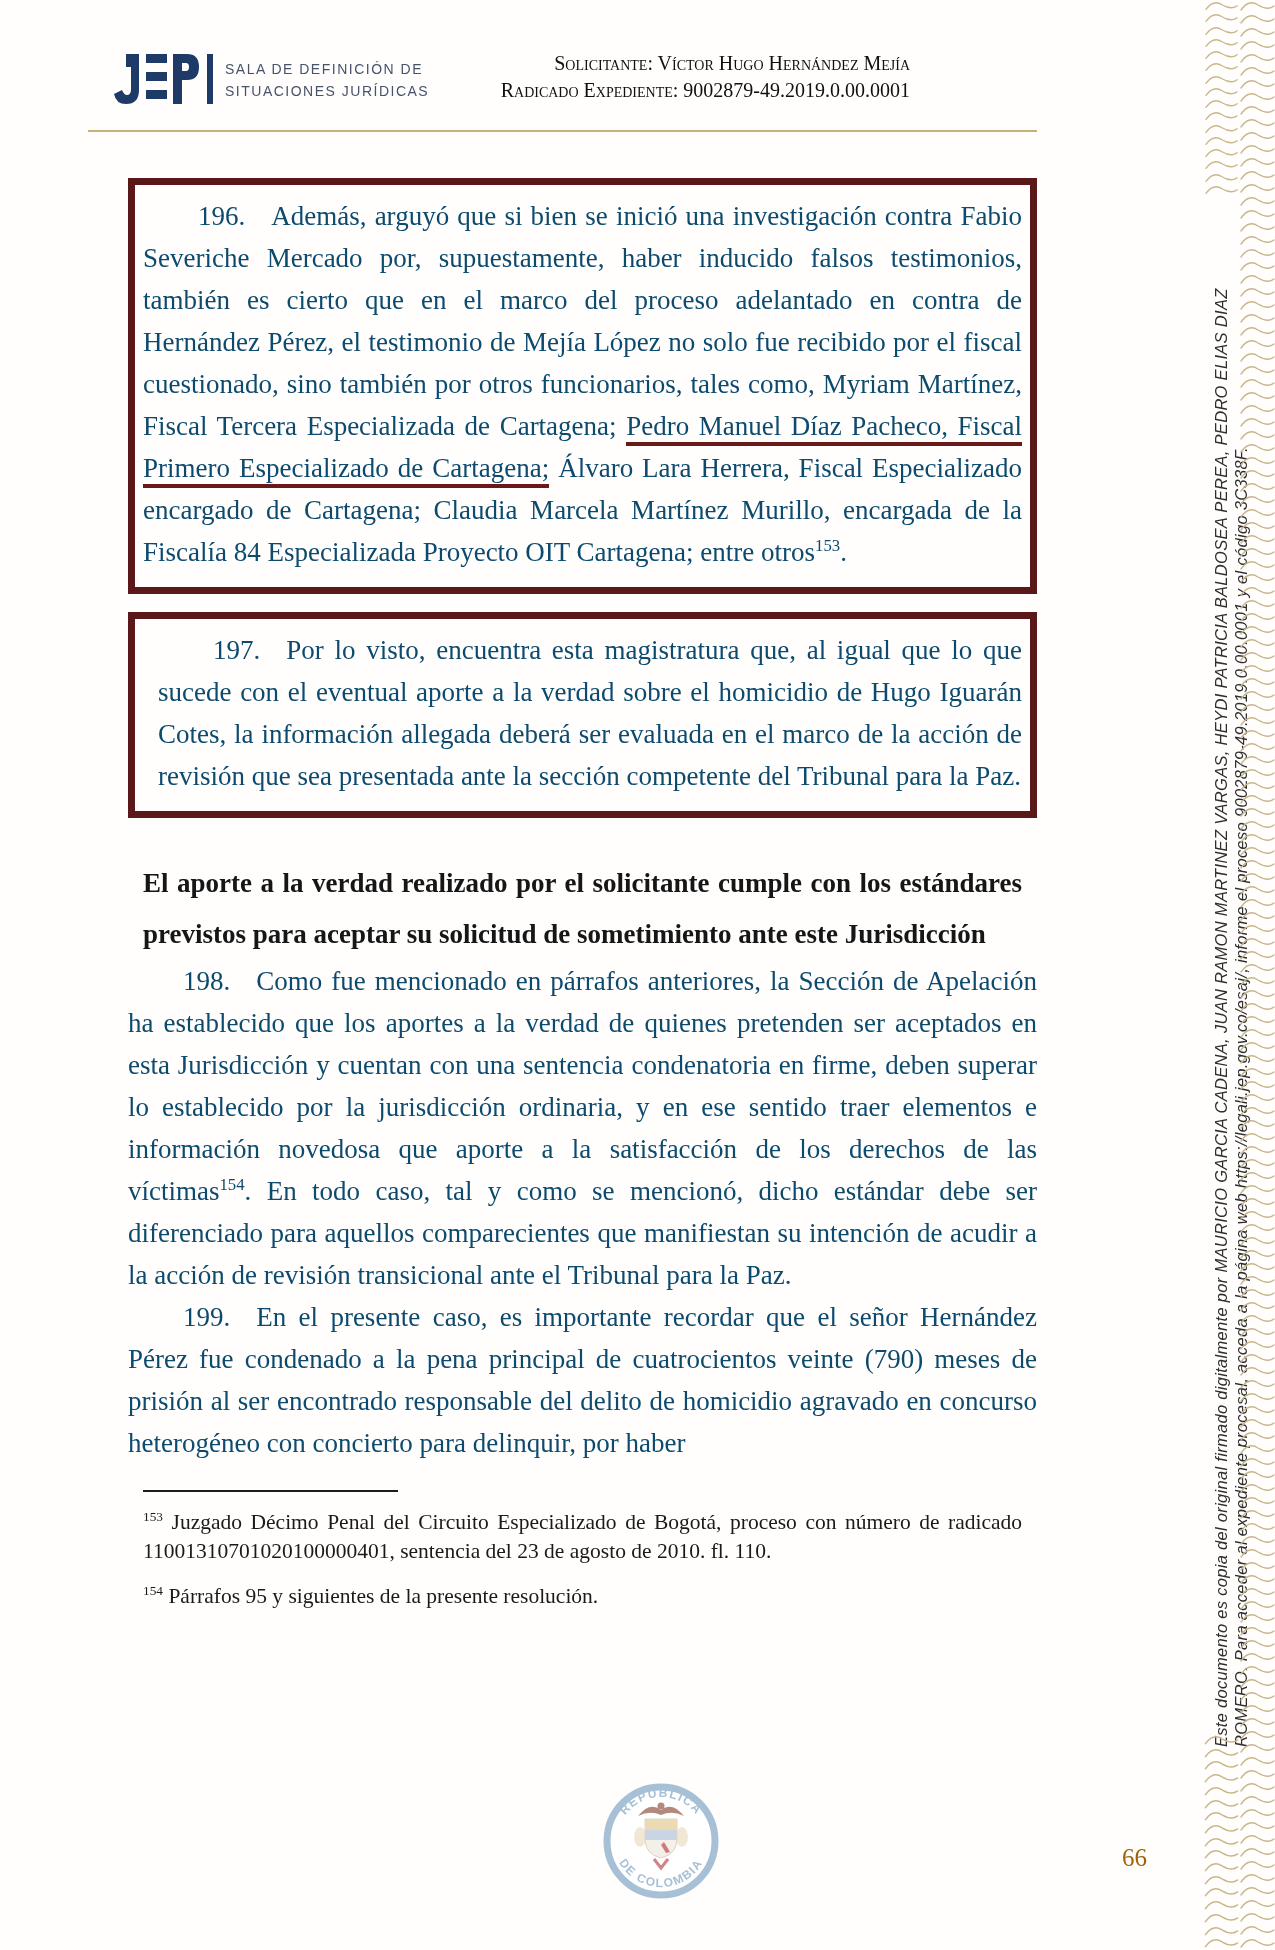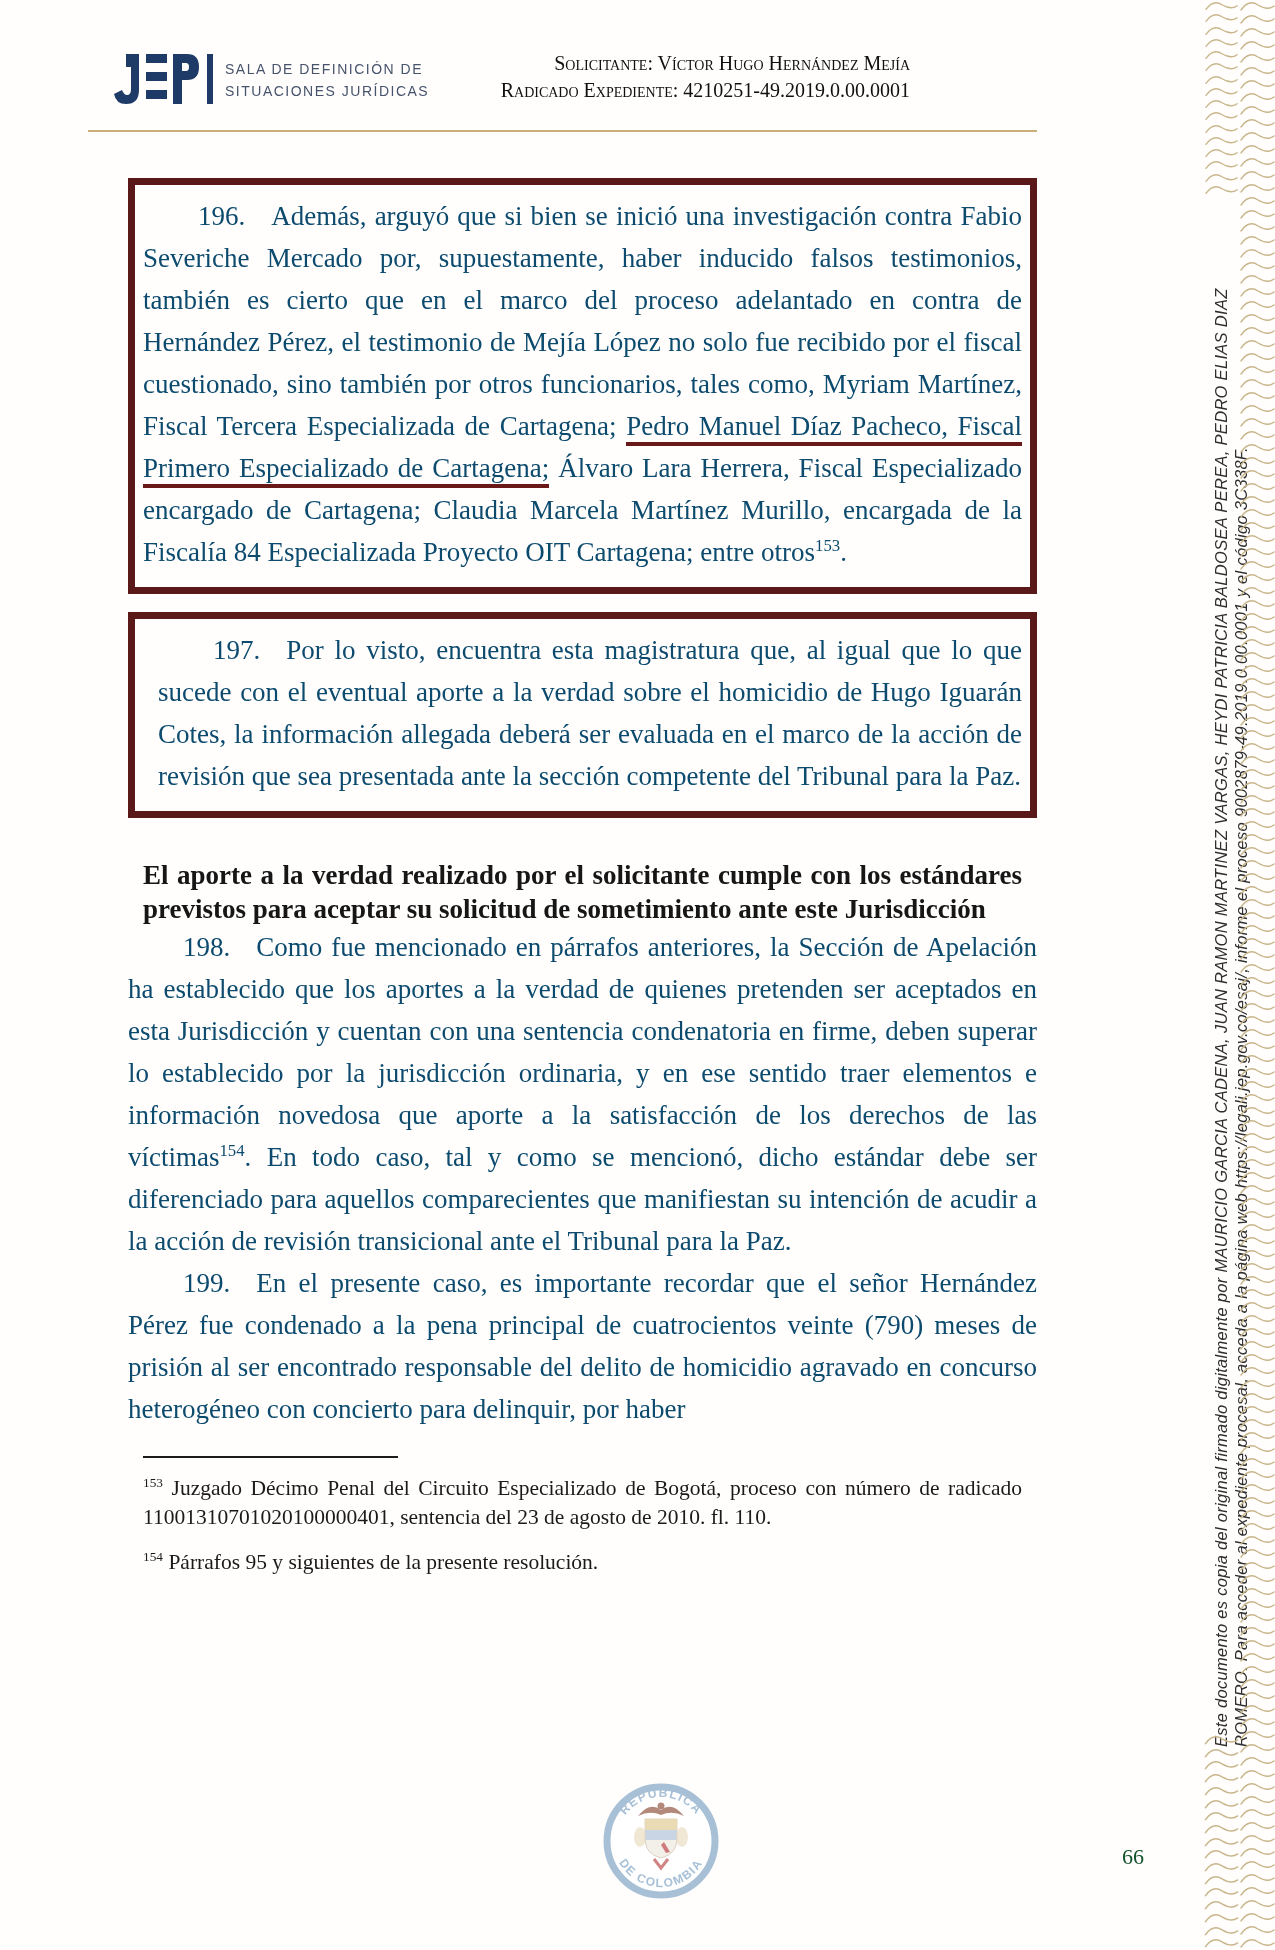--- a/index.html
+++ b/index.html
@@ -33,32 +33,32 @@
     font-size:27px;line-height:42px;
     text-align:justify;
     color:#0c4a6e;
   }
   .tab{display:inline-block;width:26px;}
   .pindent{display:inline-block;width:55px;}
   .runderline{border-bottom:4px solid #6b1818;padding-bottom:1px;}
   sup.fref{font-size:0.62em;line-height:0;}
   .heading{
     margin:40px 15px 0 15px;
-    font-size:27px;line-height:34px;font-weight:bold;
+    font-size:27px;line-height:51px;font-weight:bold;
     text-align:justify;
   }
   .free-par{margin:42px 15px 0 15px;}
   .foot-sep{margin:26px 0 10px 15px;width:255px;border-top:2px solid #1c1c1c;}
   .footnote{
     margin:16px 15px;
     font-size:21.5px;line-height:29px;text-align:justify;color:#1a1a1a;
   }
   
   .seal{position:absolute;left:600px;top:1779px;}
-  .page-number{position:absolute;left:1122px;top:1844px;font-size:22px;color:#14532d;}
+  .page-number{position:absolute;left:1122px;top:1844px;font-size:25px;color:#a16207;}
   
   .sidebar-note{
     position:absolute;left:1212px;top:1747px;width:1720px;
     transform-origin:0 0;transform:rotate(-90deg);
     font-family:"Liberation Sans",sans-serif;font-style:italic;
     font-size:16.5px;line-height:19.5px;letter-spacing:0.3px;
     color:#2e2e2e;white-space:nowrap;
   }
   .waves{position:absolute;display:flex;flex-direction:column;overflow:hidden;}
   #zig-main{left:1240px;top:0;width:36px;height:1950px;}
@@ -83,21 +83,21 @@
 
       <rect x="95" y="6" width="6" height="50" fill="#1e3a66"></rect>
 
       <text x="113" y="26" font-family="Liberation Sans, sans-serif" font-size="14" letter-spacing="1.5" fill="#47536b">SALA DE DEFINICIÓN DE</text>
       <text x="113" y="48" font-family="Liberation Sans, sans-serif" font-size="14" letter-spacing="1.5" fill="#47536b">SITUACIONES JURÍDICAS</text>
     </svg>
   </div>
 
   <div class="header-case">
     <div>Solicitante: Víctor Hugo Hernández Mejía</div>
-    <div>Radicado Expediente: 4210251-49.2019.0.00.0001</div>
+    <div>Radicado Expediente: 9002879-49.2019.0.00.0001</div>
   </div>
 
   <div class="gold-rule"></div>
 
   <div class="content">
 
     <div class="redbox">
       <p class="body"><span class="pindent"></span><span>196.</span><span class="tab"></span><span>Además, arguyó que si bien se inició una investigación contra Fabio Severiche Mercado por, supuestamente, haber inducido falsos testimonios, también es cierto que en el marco del proceso adelantado en contra de Hernández Pérez, el testimonio de Mejía López no solo fue recibido por el fiscal cuestionado, sino también por otros funcionarios, tales como, Myriam Martínez, Fiscal Tercera Especializada de Cartagena;</span> <span class="runderline">Pedro Manuel Díaz Pacheco, Fiscal Primero Especializado de Cartagena;</span> <span>Álvaro Lara Herrera, Fiscal Especializado encargado de Cartagena; Claudia Marcela Martínez Murillo, encargada de la Fiscalía 84 Especializada Proyecto OIT Cartagena; entre otros</span><sup class="fref">153</sup><span>.</span></p>
     </div>
 

